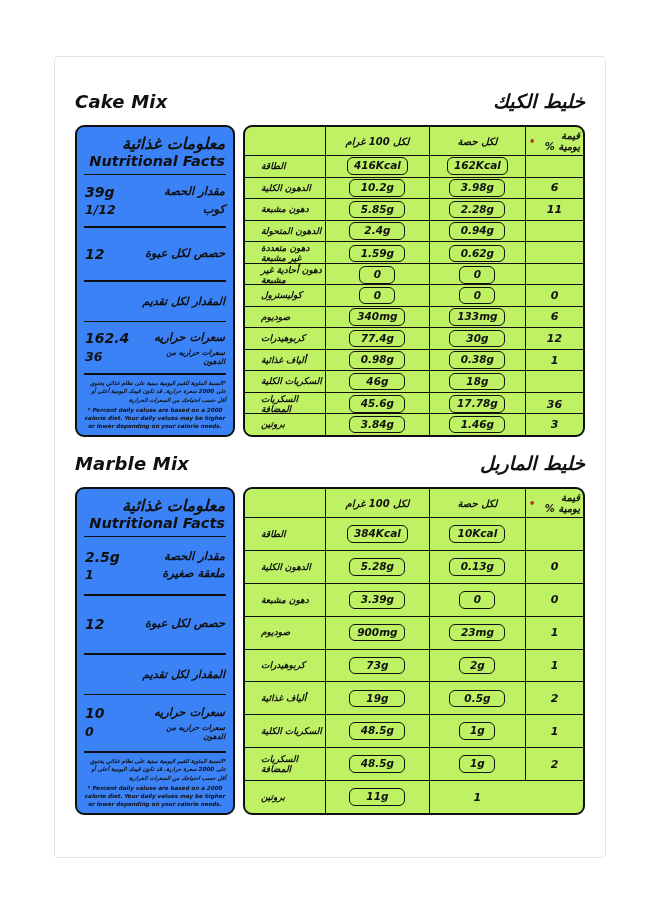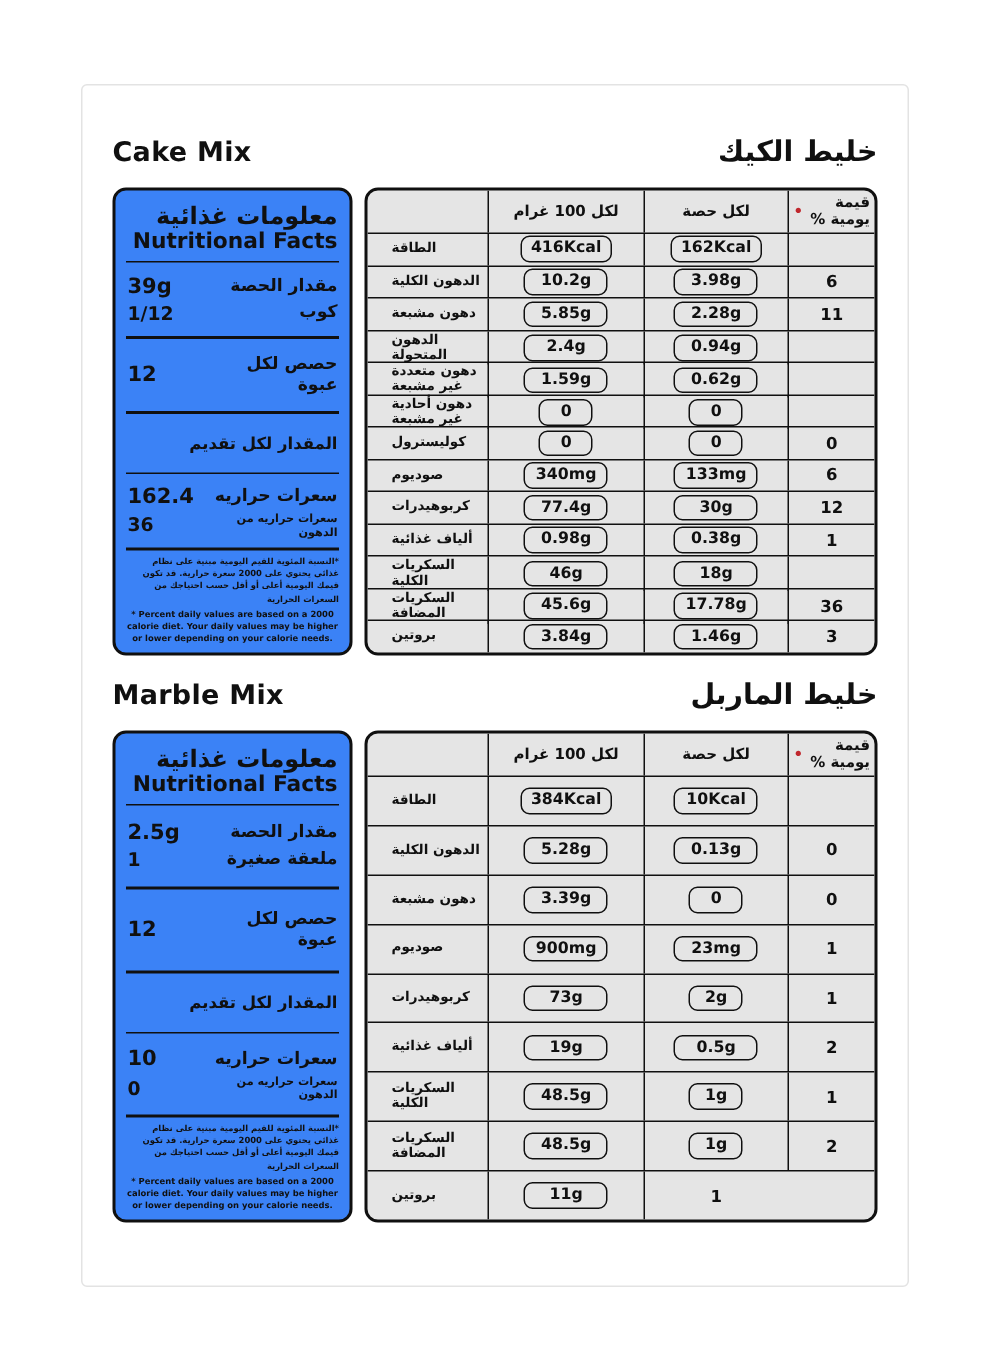--- a/index.html
+++ b/index.html
@@ -1,18 +1,18 @@
 <!DOCTYPE html>
 <html><head>
 <meta charset="utf-8">
 <style>
   * { margin:0; padding:0; box-sizing:border-box; }
   html,body { width:660px; height:900px; background:#ffffff; }
   body { font-family:"DejaVu Sans","Liberation Sans",sans-serif; color:#101010; overflow:hidden; }
-  .sheet { position:relative; width:660px; height:772px; background:#fff; }
+  .sheet { position:relative; width:660px; height:772px; background:#fff;font-style:italic; }
   .outer-frame { position:absolute; left:54px; top:56px; width:552px; height:802px;
                  border:1px solid #e3e3e3; border-radius:4px; }
   .content { position:absolute; left:75px; top:88px; width:510px; }
 
   .title-row { display:flex; justify-content:space-between; align-items:center; height:26px; margin-bottom:11px; }
   .title-en { font-size:18px; font-weight:bold; letter-spacing:.2px; }
   .title-ar { font-size:19px; font-weight:bold;text-align:center; }
 
   .section-body { display:flex; gap:8px; }
   .s1 .section-body { height:312px; }
@@ -32,21 +32,21 @@
   .p-label { font-size:11.5px; font-weight:bold; max-width:82px; text-align:right; line-height:1.2; }
   .p-label.sm { font-size:7.5px; }
   .p-value { font-size:14px; font-weight:bold; direction:ltr; }
   .p-value.sm { font-size:12.5px; }
   .p-amount { text-align:right; font-size:11px; font-weight:bold; padding:13px 1px; }
   .p-disclaimer { padding-top:4px; }
   .disc-ar { font-size:5.6px; font-weight:bold; text-align:right; line-height:1.45; }
   .disc-en { font-size:5.6px; font-weight:bold; text-align:center; line-height:1.45; margin-top:2px; }
 
   
-  .ntable { flex:1; border:2px solid #101010; border-radius:9px; background:#e5e5e5;
+  .ntable { flex:1; border:2px solid #101010; border-radius:9px; background:#bef264;
             display:flex; flex-direction:column; overflow:hidden; }
   .thead { height:28px; flex:none; }
   .thead, .trow { display:grid; grid-template-columns:80px 1.08fr 1fr 58px; }
   .trow { flex:1; border-top:1px solid #101010; min-height:0; }
   .cell { display:flex; align-items:center; justify-content:center; padding:1px 3px; min-width:0; }
   .cell + .cell { border-left:1px solid #101010; }
   .cell.name { justify-content:flex-start; padding-left:16px; font-size:9px; font-weight:bold; line-height:1.15; text-align:left; }
   .cell.hdr { font-size:10px; font-weight:bold; gap:2px; }
   .dv-dot { color:#c0272d; font-size:10px; font-weight:bold; }
   .cell.dv { font-size:11px; font-weight:bold; }

